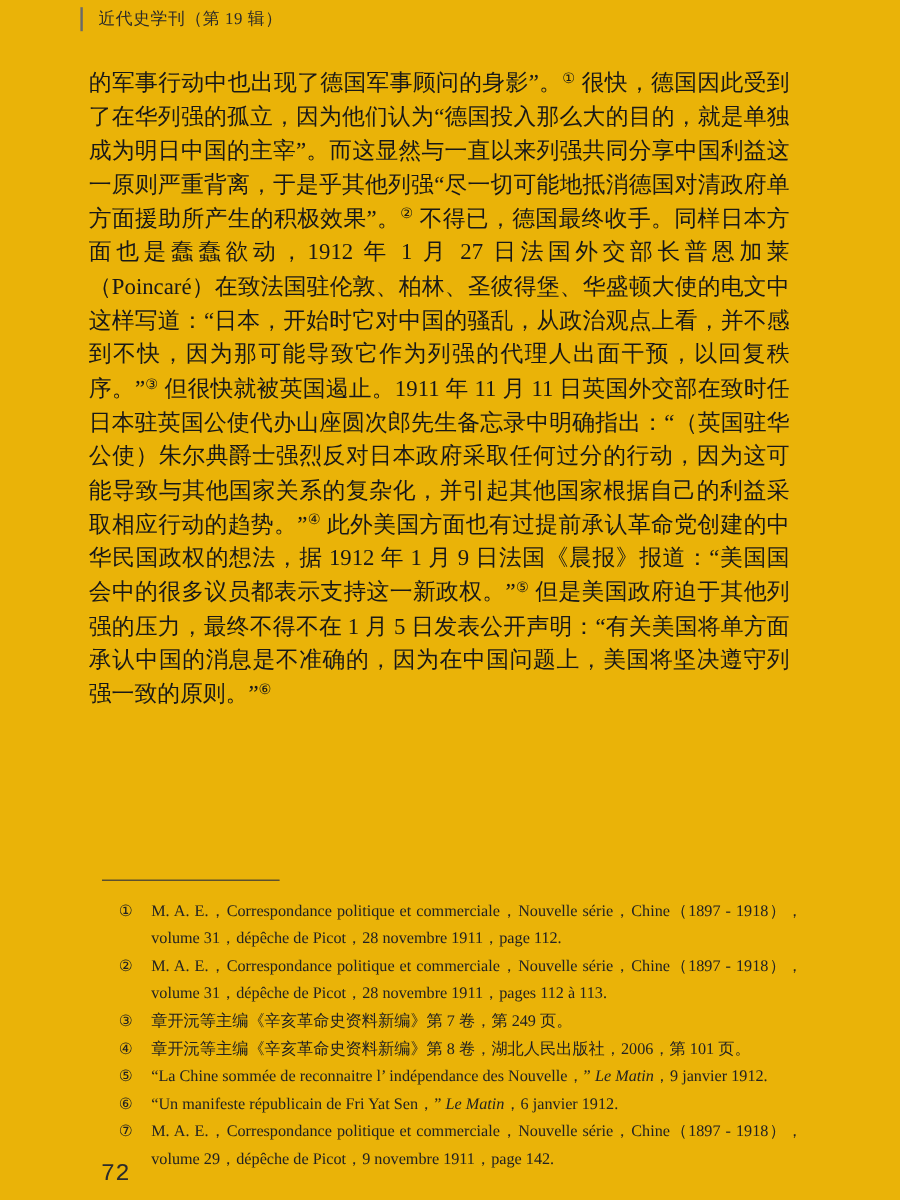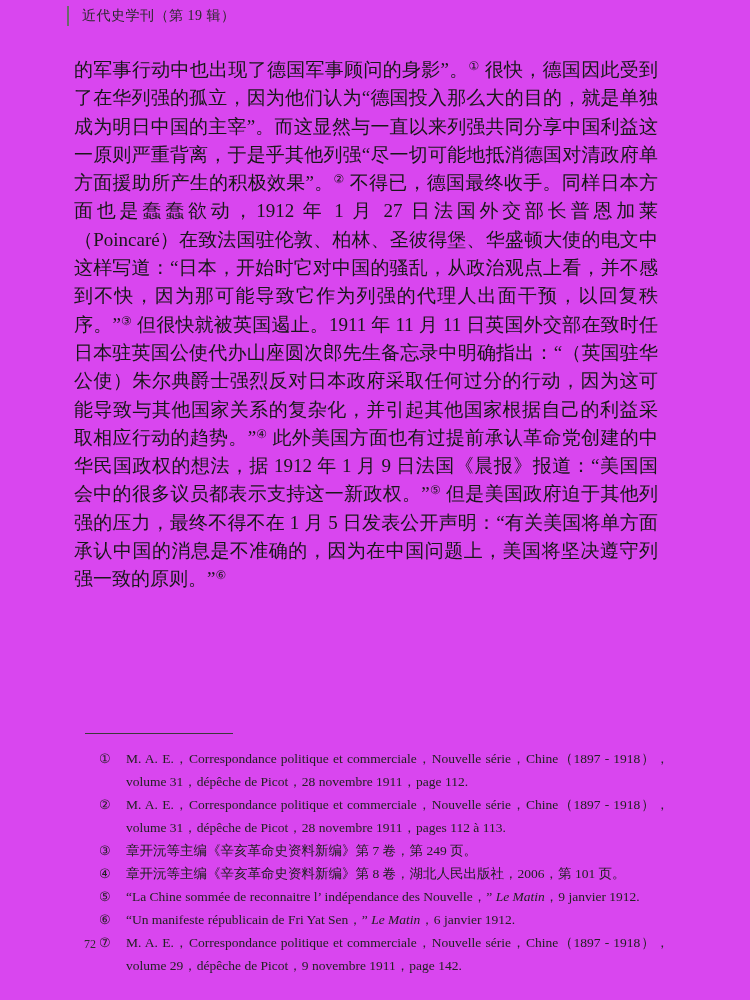--- a/index.html
+++ b/index.html
@@ -1,21 +1,21 @@
 <!DOCTYPE html>
 <html><head>
 <meta charset="utf-8">
 <style>
   * { margin: 0; padding: 0; box-sizing: border-box; }
   html, body { background: #e8e8e8; }
   .page {
     position: relative;
     width: 750px;
     height: 1000px;
-    background: #d946ef;
+    background: #eab308;
     font-family: "Liberation Serif", "DejaVu Serif", serif;
     color: #1c1c1c;
     overflow: hidden;
   }
   .running-head {
     position: absolute;
     top: 6px;
     left: 67px;
     display: flex;
     align-items: center;
@@ -76,23 +76,23 @@
     font-size: 13px;
   }
   .fn-text {
     flex: 1;
     text-align: justify;
   }
   .fn-text .italic { font-style: italic; margin-top: 33px; }
   .page-number {
     position: absolute;
     left: 84px;
-    top: 937px;
-    font-family: Liberation Serif, serif;
-    font-size: 12px;
+    top: 967px;
+    font-family: Liberation Mono, monospace;
+    font-size: 20px;
     color: #2c2c2c;
   }
 </style>
 </head>
 <body>
 
 <div class="page">
 
   <div class="running-head">
     <div class="head-rule"></div>

